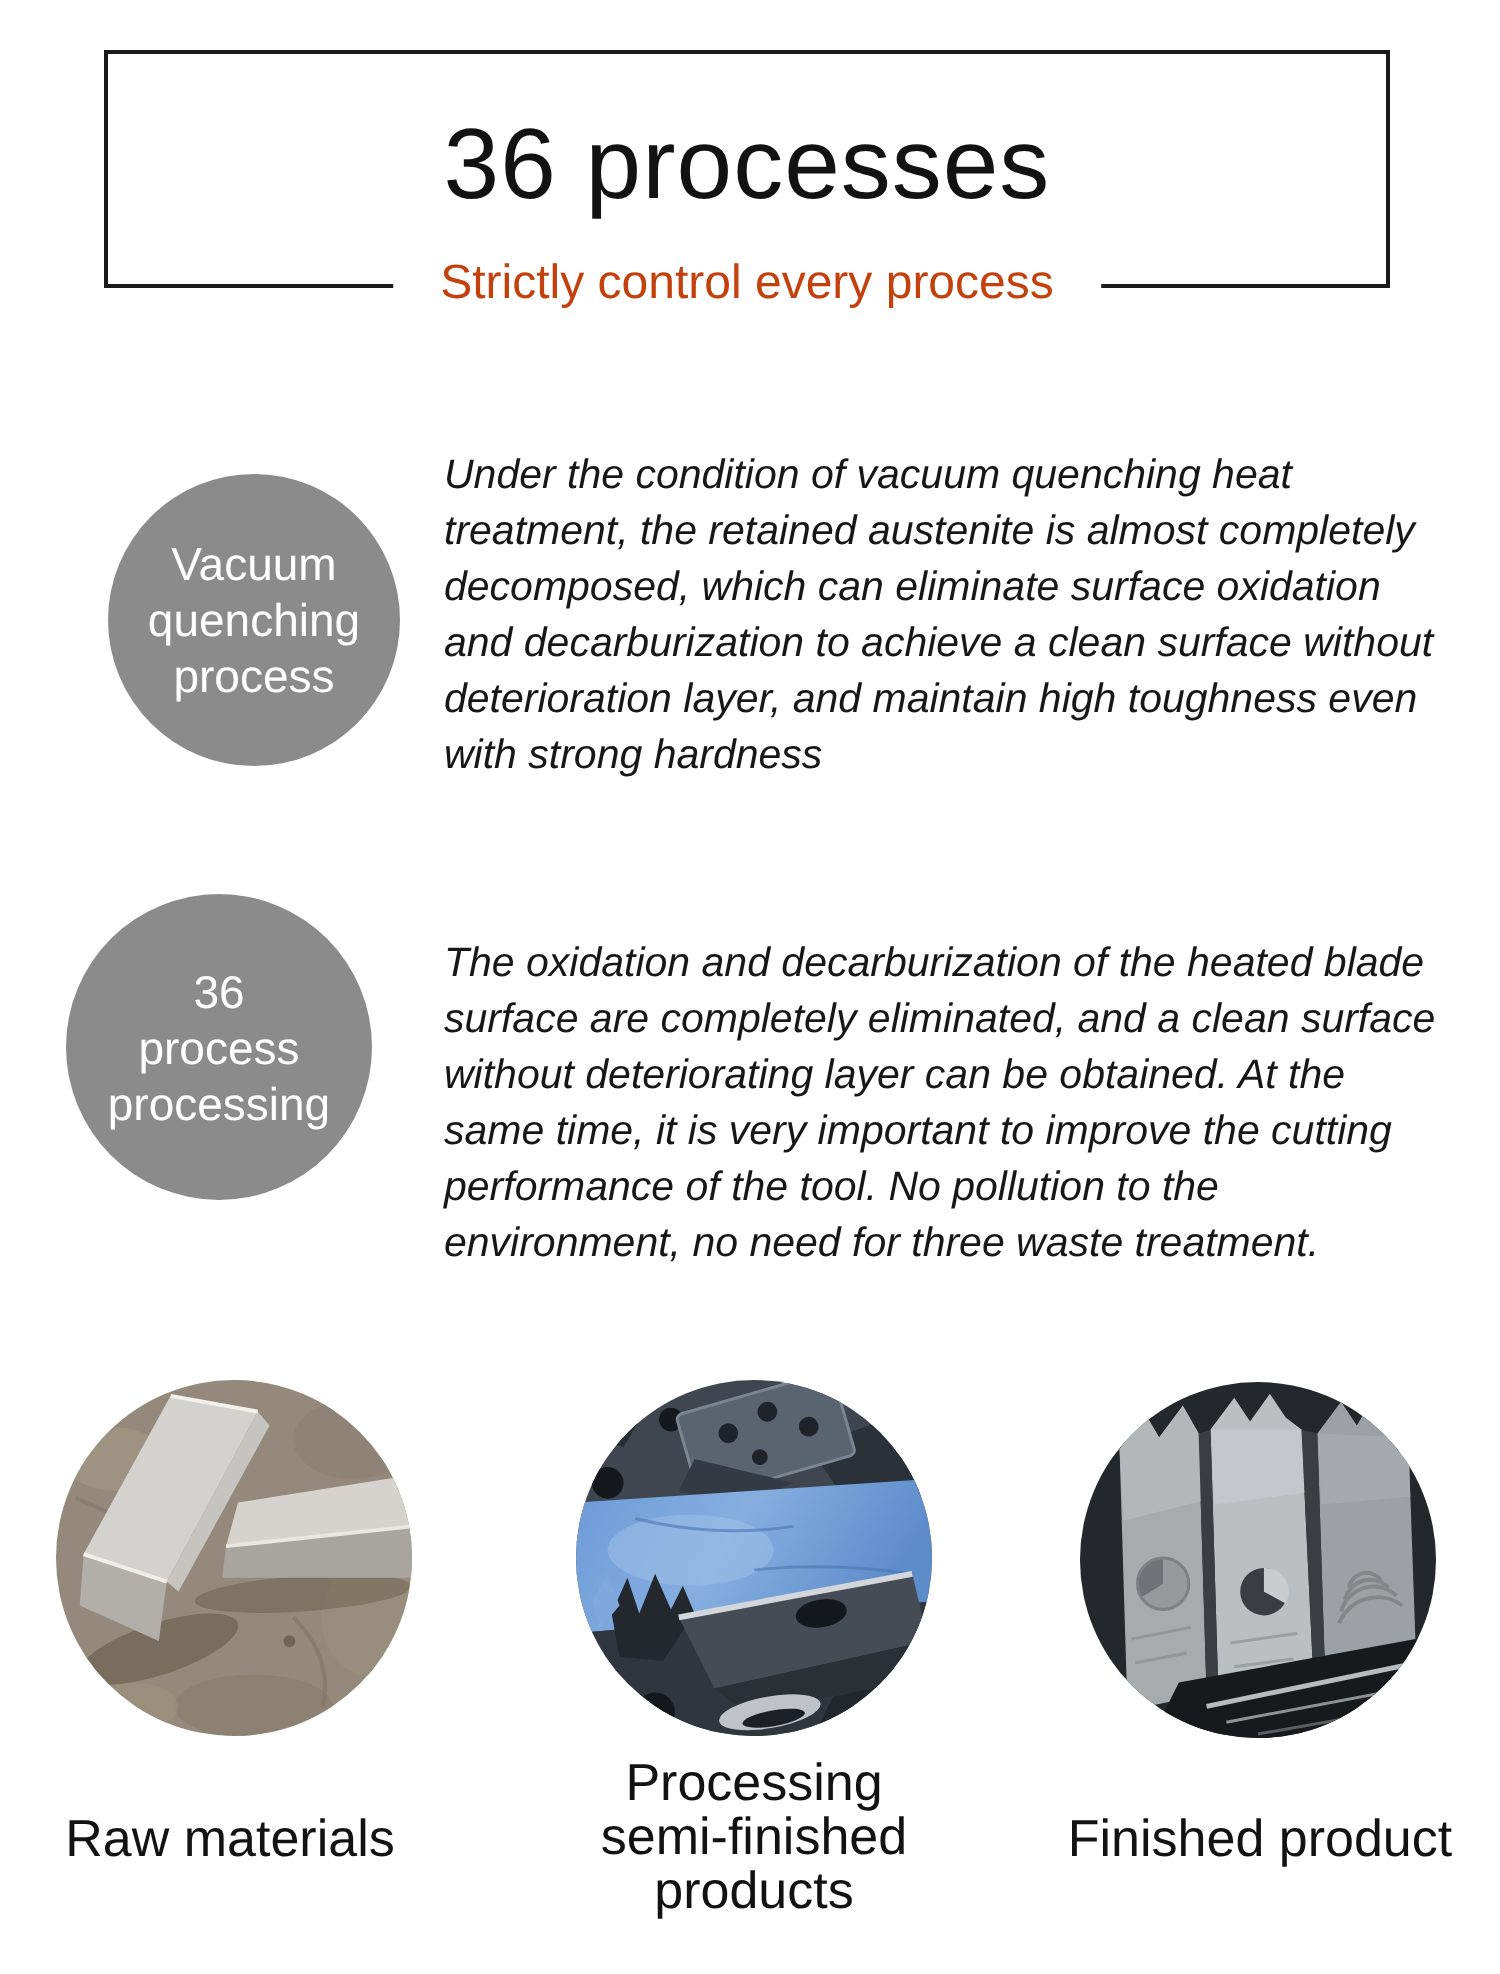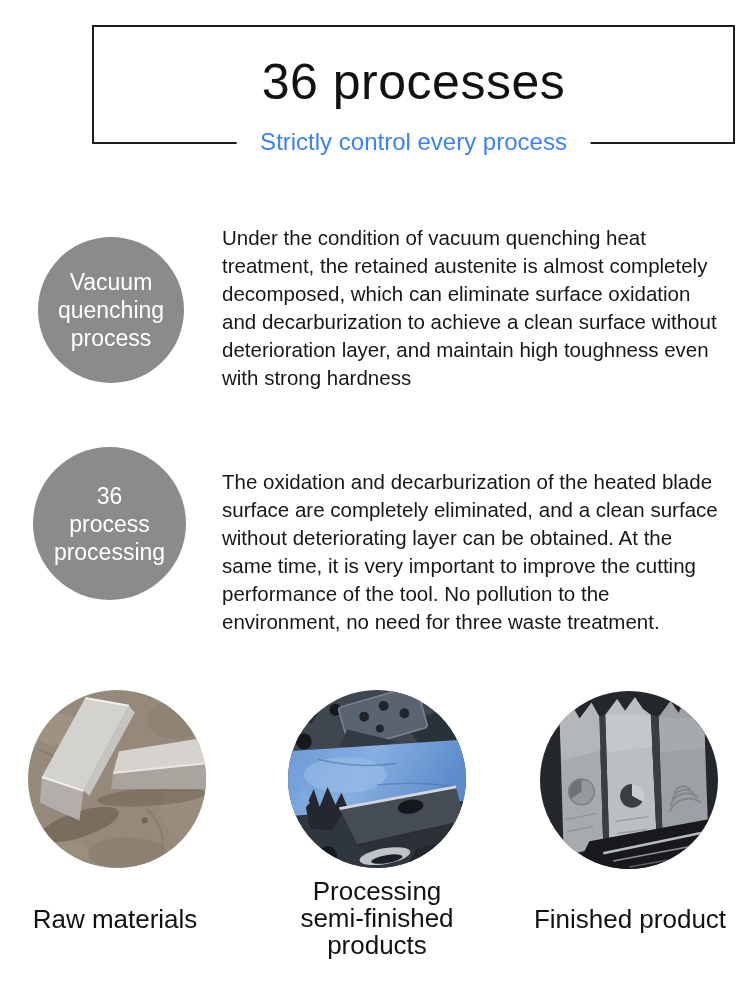--- a/index.html
+++ b/index.html
@@ -19,65 +19,65 @@
 
   
   .header-box {
     position: absolute;
     left: 52px; top: 25px;
     width: 643px; height: 119px;
     border: 2px solid #1b1b1b;
     display: flex;
     align-items: center;
     justify-content: center;
-    margin-left: 40px;
   }
   .title {
     font-size: 50px;
     letter-spacing: 0.5px;
     color: #121212;
     margin-top: -6px;
   }
   .subtitle {
     position: absolute;
     left: 50%; bottom: 0;
     transform: translate(-50%, 50%);
     background: #ffffff;
     padding: 0 24px;
     font-size: 24px;
     line-height: 32px;
-    color: #3b82f6;
+    color: #c2410c;
     white-space: nowrap;
   }
 
   
   .circle-badge {
     position: absolute;
     border-radius: 50%;
     background: #8b8b8b;
     color: #ffffff;
     display: flex;
     align-items: center;
     justify-content: center;
     text-align: center;
     font-size: 23px;
     line-height: 28px;
     white-space: pre-line;
   }
-  .badge-1 { left: 38px; top: 237px; width: 146px; height: 146px; }
+  .badge-1 { left: 54px; top: 237px; width: 146px; height: 146px; }
   .badge-2 { left: 33px; top: 447px; width: 153px; height: 153px; align-items: center; }
 
   .para {
     position: absolute;
     left: 222px;
     width: 514px;
     font-size: 20.5px;
     line-height: 28px;
     color: #171717;
     white-space: pre-line;
+    font-style: italic;
   }
   .para-1 { top: 224px; }
   .para-2 { top: 468px; }
 
   
   .photo-circle {
     position: absolute;
     width: 178px; height: 178px;
     border-radius: 50%;
     overflow: hidden;

